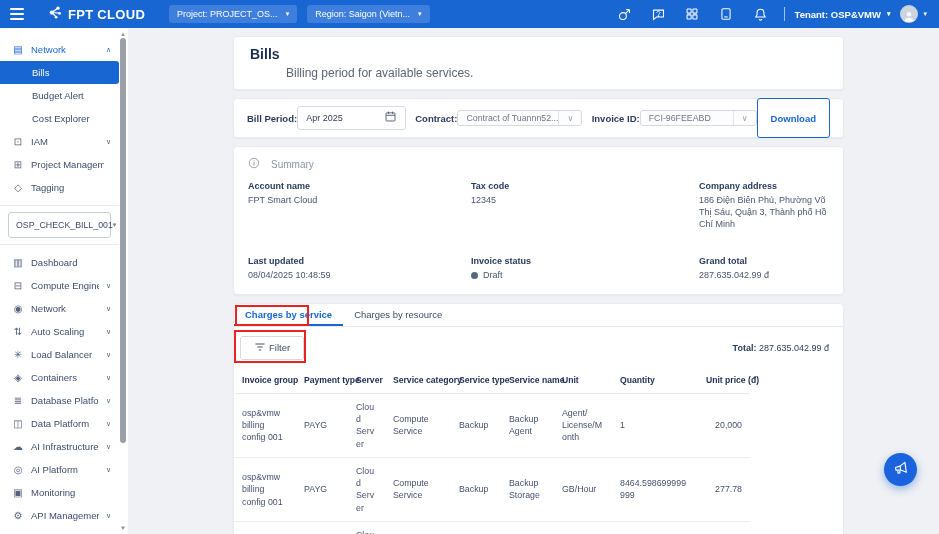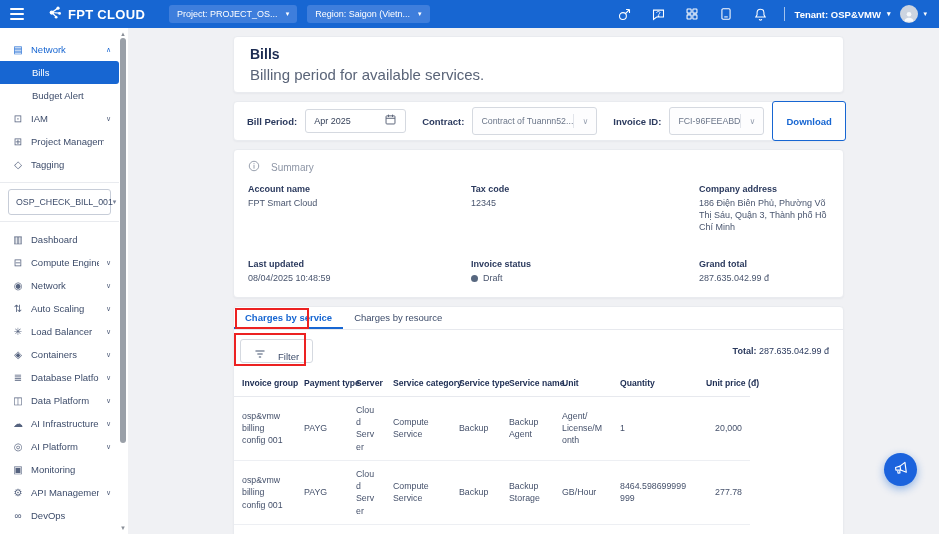--- a/index.html
+++ b/index.html
@@ -49,29 +49,29 @@
   .scroll-arrow { position:absolute; left:0; width:8px; font-size:6px; color:#8a8f98; text-align:center; line-height:8px; cursor:pointer; }
   .scroll-thumb { position:absolute; left:1px; top:10px; width:6px; height:405px; background:#9aa0a8; border-radius:3px; cursor:pointer; }
 
   
   .content { position:absolute; top:28px; left:128px; right:0; bottom:0; overflow:hidden; }
   .content-col { width:611px; margin-left:105px; }
   .card { background:#fff; border:1px solid #e9ebef; border-radius:4px; box-shadow:0 1px 2px rgba(16,24,40,.04); }
 
   .bills-card { margin-top:8px; padding:9px 16px; }
   .page-title { font-size:14px; font-weight:bold; color:#1c2c52; }
-  .page-subtitle { font-size:15px; color:#5a6478; margin-top:4px; }
-
-  .filterbar { margin-top:8px; height:40px; display:flex; align-items:center; padding:0 13px; gap:8px; }
+  .page-subtitle { font-size:12px; color:#5a6478; margin-top:4px;margin-left:36px; }
+
+  .filterbar { margin-top:8px; height:40px; display:flex; align-items:center; padding:0 13px; gap:0; }
   .f-lbl { font-size:9.5px; font-weight:bold; color:#2b3a5e; white-space:nowrap; }
   .date-box { width:116px; height:24px; border:1px solid #d5d9e0; border-radius:3px; display:flex;
               align-items:center; justify-content:space-between; padding:0 8px; }
   .date-box input { border:none; outline:none; width:70px; font-size:9px; color:#333f57;
                     font-family:"Liberation Sans", sans-serif; }
-  .sel-box { width:126px; height:28px; border:1px solid #d5d9e0; border-radius:3px; background:#fdfdfe;
+  .sel-box { width:126px; height:16px; border:1px solid #d5d9e0; border-radius:3px; background:#fdfdfe;
              display:flex; align-items:center; cursor:pointer; }
   .sel-box .val { flex:1; font-size:8.8px; color:#6b7689; padding-left:8px; white-space:nowrap; overflow:hidden; }
   .sel-box .sep { width:1px; height:14px; background:#e1e4ea; }
   .sel-box .chev { width:22px; text-align:center; font-size:8px; color:#98a1b1; }
   .gap18 { width:10px; }
   .download-btn { margin-left:auto; height:40px; padding:0 13px; background:#fff; border:1px solid #1766d2;
                   border-radius:3px; color:#1766d2; font-size:9.5px; font-weight:bold; display:flex;
                   align-items:center; cursor:pointer; }
 
   .summary-card { margin-top:8px; padding:10px 14px 12px; }
@@ -81,21 +81,21 @@
   .fld-value { font-size:9px; color:#49556e; line-height:1.35; }
   .status-dot { display:inline-block; width:7px; height:7px; border-radius:50%; background:#57677f;
                 margin-right:5px; vertical-align:-1px; }
 
   .charges-card { margin-top:8px; position:relative; min-height:300px; }
   .tabbar { display:flex; height:23px; border-bottom:1px solid #e7e9ee; }
   .tab { padding:8px 11px; display:flex; align-items:center; font-size:9.5px; color:#3d4c6a; cursor:pointer; }
   .tab.active { color:#1766d2; font-weight:bold; box-shadow:inset 0 -2px 0 #1766d2; }
   .toolbar { display:flex; align-items:center; padding:9px 14px 7px 6px; }
   .filter-btn { height:24px; border:1px solid #d5d9e0; border-radius:3px; background:#fff; display:flex;
-                align-items:flex-end; gap:12px; padding:0 13px; font-size:9.5px; color:#3d4c6a; cursor:pointer; }
+                align-items:center; gap:3px; padding:0 13px; font-size:9.5px; color:#3d4c6a; cursor:pointer; }
   .total-line { margin-left:auto; font-size:9px; color:#2b3a5e; }
   .total-line .t-lbl { font-weight:bold;margin-top:45px; }
 
   table.charges { width:516px; border-collapse:collapse; table-layout:fixed; }
   table.charges th { text-align:left; font-size:8.6px; font-weight:bold; color:#1c2c52; padding:8px 8px;
                      border-bottom:1px solid #e7e9ee; white-space:nowrap; }
   table.charges td { font-size:8.8px; color:#45516b; padding:7px 8px; border-bottom:1px solid #edeff3;
                      line-height:1.4; vertical-align:middle; overflow-wrap:anywhere; }
   table.charges th:first-child, table.charges td:first-child { }
   table.charges th:last-child, table.charges td:last-child { text-align:right; }
@@ -198,20 +198,23 @@
       <div class="side-item group-active">
         <span class="glyph">▤</span>
         <span class="lbl">Network</span>
         <span class="chev">∧</span>
       </div>
       <div class="side-child selected">
         <span>Bills</span>
       </div>
       <div class="side-child">
         <span>Budget Alert</span>
+      </div>
+      <div class="side-child">
+        <span>Cost Explorer</span>
       </div>
 
       <div>
 
           <div class="side-item">
             <span class="glyph">⊡</span>
             <span class="lbl">IAM</span>
             <span class="chev">∨</span>
           </div>
 

